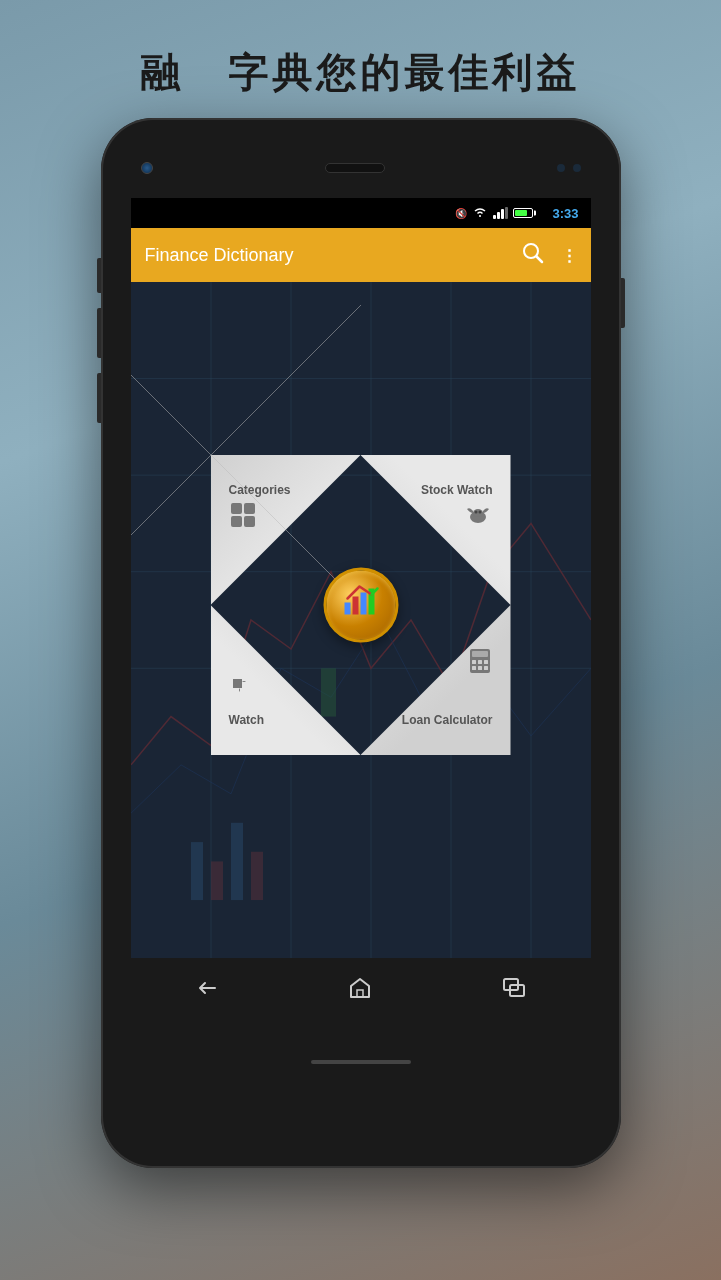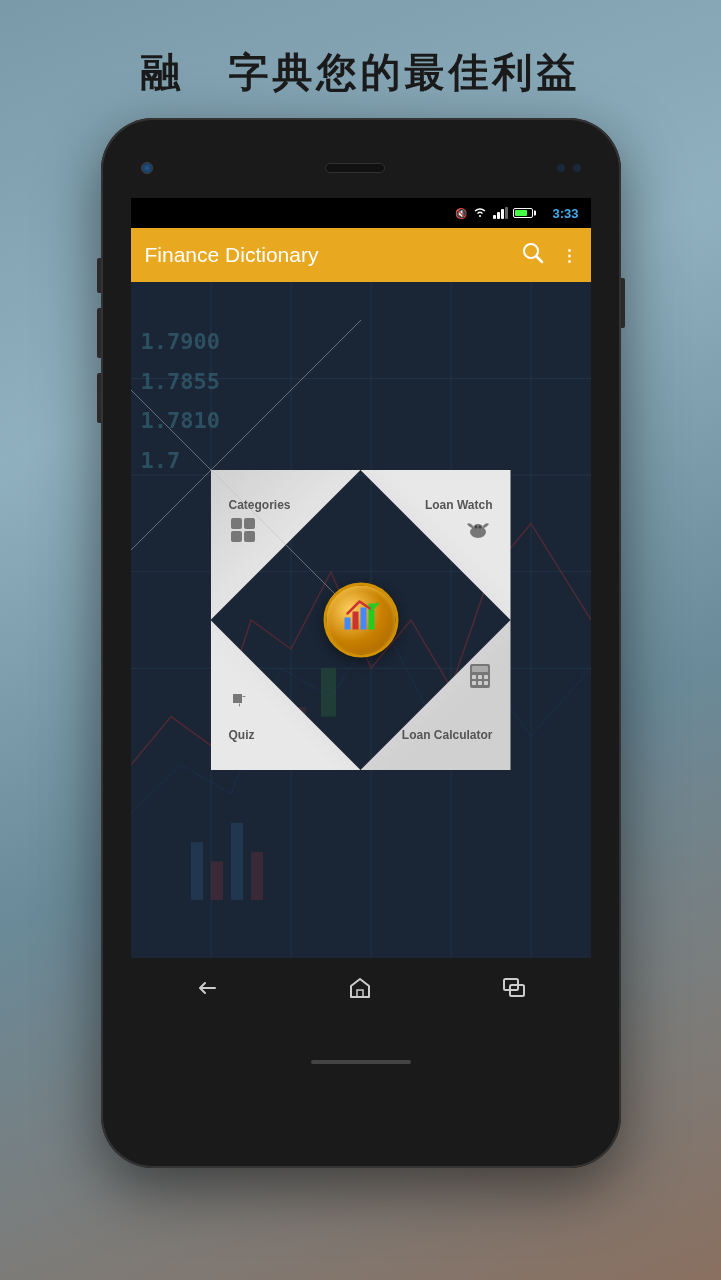--- a/index.html
+++ b/index.html
@@ -178,21 +178,21 @@
       background: #e8a820;
       display: flex;
       align-items: center;
       padding: 0 14px;
       flex-shrink: 0;
     }
 
     .app-title {
       flex: 1;
       color: #fff;
-      font-size: 21px;
+      font-size: 18px;
       font-weight: 500;
     }
 
     .app-bar-icons {
       display: flex;
       align-items: center;
       gap: 18px;
     }
 
     .app-bar-icon {
@@ -237,21 +237,21 @@
       height: 100%;
       opacity: 0.3;
     }
 
     
     .diamond-menu {
       position: relative;
       width: 330px;
       height: 330px;
       display: flex;
-      align-items: center;
+      align-items: flex-start;
       justify-content: center;
       z-index: 10;
     }
 
     
     .diamond-wrap {
       position: relative;
       width: 300px;
       height: 300px;
     }
@@ -533,26 +533,20 @@
             <line x1="14.5" y1="14.5" x2="20" y2="20" stroke="white" stroke-width="2.5" stroke-linecap="round"></line>
           </svg>
         </span>
         <span class="app-bar-icon" style="letter-spacing:-1px; font-size:16px; color:white; font-weight:900">⋮</span>
       </div>
     </div>
 
     <div class="main-content">
 
       <div class="stock-bg">
-        <div class="stock-bg-text">
-          <div>1.7900</div>
-          <div>1.7855</div>
-          <div>1.7810</div>
-          <div>1.7</div>
-        </div>
 
         <svg class="chart-svg" viewBox="0 0 460 700" preserveAspectRatio="none">
 
           <line x1="0" y1="100" x2="460" y2="100" stroke="#4a8aaa" stroke-width="0.5"></line>
           <line x1="0" y1="200" x2="460" y2="200" stroke="#4a8aaa" stroke-width="0.5"></line>
           <line x1="0" y1="300" x2="460" y2="300" stroke="#4a8aaa" stroke-width="0.5"></line>
           <line x1="0" y1="400" x2="460" y2="400" stroke="#4a8aaa" stroke-width="0.5"></line>
           <line x1="80" y1="0" x2="80" y2="700" stroke="#4a8aaa" stroke-width="0.5"></line>
           <line x1="160" y1="0" x2="160" y2="700" stroke="#4a8aaa" stroke-width="0.5"></line>
           <line x1="240" y1="0" x2="240" y2="700" stroke="#4a8aaa" stroke-width="0.5"></line>
@@ -595,42 +589,42 @@
               <svg width="28" height="28" viewBox="0 0 28 28" fill="none">
                 <rect x="2" y="2" width="11" height="11" rx="2" fill="#777"></rect>
                 <rect x="15" y="2" width="11" height="11" rx="2" fill="#777"></rect>
                 <rect x="2" y="15" width="11" height="11" rx="2" fill="#777"></rect>
                 <rect x="15" y="15" width="11" height="11" rx="2" fill="#777"></rect>
               </svg>
             </span>
           </div>
 
           <div class="seg-content content-tr">
-            <span class="seg-label" style="text-align:right;">Loan Watch</span>
+            <span class="seg-label" style="text-align:right;">Stock Watch</span>
             <span class="seg-icon">
               <svg width="30" height="28" viewBox="0 0 30 28" fill="none">
 
                 <ellipse cx="15" cy="16" rx="8" ry="6" fill="#777"></ellipse>
                 <ellipse cx="15" cy="12" rx="5" ry="4" fill="#777"></ellipse>
                 <path d="M10 10 Q7 6 4 8 Q7 12 10 12" fill="#777"></path>
                 <path d="M20 10 Q23 6 26 8 Q23 12 20 12" fill="#777"></path>
                 <circle cx="13" cy="11" r="1.5" fill="#444"></circle>
                 <circle cx="17" cy="11" r="1.5" fill="#444"></circle>
               </svg>
             </span>
           </div>
 
           <div class="seg-content content-bl">
             <span class="seg-icon">
               <svg width="28" height="28" viewBox="0 0 28 28" fill="none">
 
                 <path d="M4 4 L13 4 L13 7 Q15 5 17 7 L13 7 L13 13 L10 13 Q12 15 10 17 L10 13 L4 13 Z" fill="#777"></path>
               </svg>
             </span>
-            <span class="seg-label">Quiz</span>
+            <span class="seg-label">Watch</span>
           </div>
 
           <div class="seg-content content-br">
             <span class="seg-icon">
               <svg width="26" height="28" viewBox="0 0 26 28" fill="none">
                 <rect x="3" y="2" width="20" height="24" rx="2" fill="#777"></rect>
                 <rect x="5" y="4" width="16" height="6" rx="1" fill="#aaa"></rect>
                 <rect x="5" y="13" width="4" height="4" rx="0.5" fill="#ccc"></rect>
                 <rect x="11" y="13" width="4" height="4" rx="0.5" fill="#ccc"></rect>
                 <rect x="17" y="13" width="4" height="4" rx="0.5" fill="#ccc"></rect>

